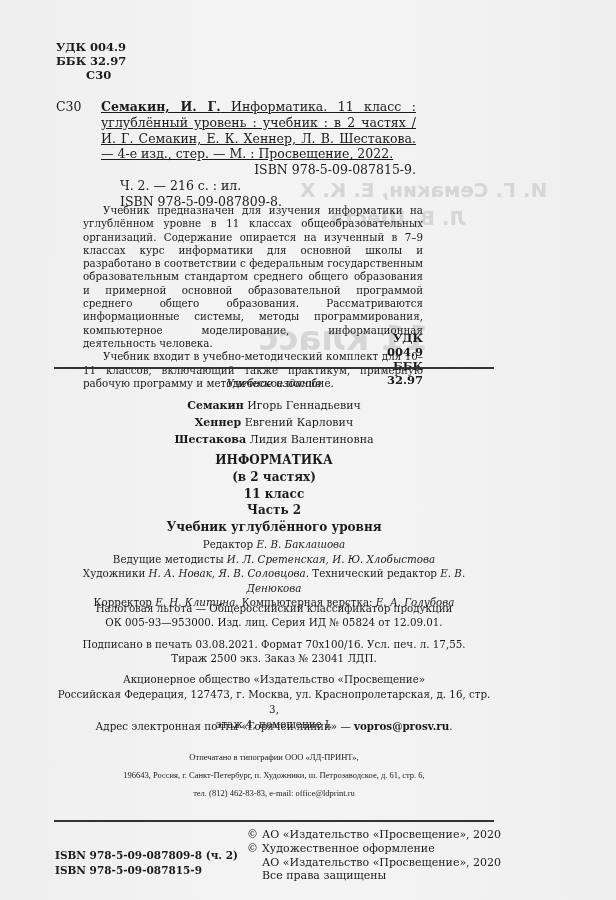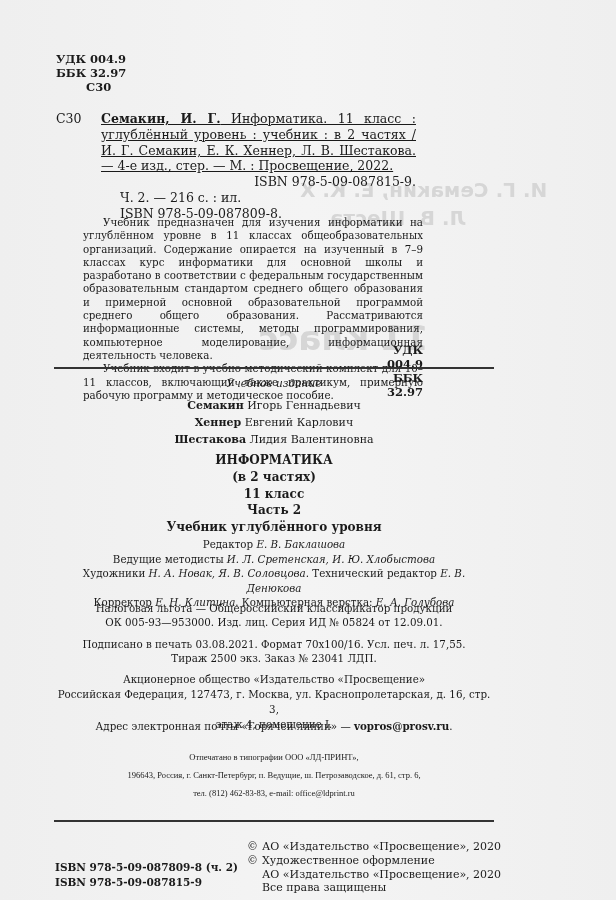--- a/index.html
+++ b/index.html
@@ -6,21 +6,21 @@
   body {
     width: 616px; height: 900px; overflow: hidden;
     background: #f1f1f1;
     font-family: "DejaVu Serif", "Liberation Serif", serif;
     color: #1a1a1a;
     position: relative;
   }
   .page { position: absolute; left: 0; top: 0; width: 616px; height: 900px;
     background: linear-gradient(90deg, #efefef 0%, #f4f4f4 50%, #efefef 100%); }
   .bleed { position: absolute; color: #d6d6d6; font-family: "DejaVu Sans", sans-serif; font-weight: bold; pointer-events:none; }
-  .abs { position: absolute; margin-top: 12px; }
+  .abs { position: absolute; }
   .udk-top { left: 56px; top: 40px; font-size: 11.5px; line-height: 14px; font-weight: bold; }
   .udk-top .c30 { padding-left: 30px; }
   .entry { left: 56px; top: 99px; width: 360px; font-size: 12.5px; line-height: 15.8px; }
   .entry .code { position: absolute; left: 0; top: 0; }
   .entry .txt { margin-left: 45px; text-align: justify; text-decoration: underline; }
   .entry .isbn { margin-left: 45px; padding-left: 0; font-size: 12.5px; }
   .abstract { left: 83px; top: 204px; width: 340px; font-size: 10.3px; line-height: 13.3px; text-align: justify; }
   .abstract p { margin: 0; text-indent: 20px; }
   .udk-right { left: 360px; top: 331px; width: 63px; text-align: right; font-size: 11.5px; line-height: 14px; font-weight: bold; }
   .rule { position: absolute; left: 54px; width: 440px; height: 1.5px; background: #333; }
@@ -115,21 +115,21 @@
     <div>Российская Федерация, 127473, г. Москва, ул. Краснопролетарская, д. 16, стр. 3,</div>
     <div>этаж 4, помещение I.</div>
   </div>
 
   <div class="center email">
     <span>Адрес электронная почты «Горячей линии» — </span><b>vopros@prosv.ru</b><span>.</span>
   </div>
 
   <div class="center printer">
     <div>Отпечатано в типографии ООО «ЛД-ПРИНТ»,</div>
-    <div>196643, Россия, г. Санкт-Петербург, п. Ведущие, ш. Петрозаводское, д. 61, стр. 6,</div>
+    <div>196643, Россия, г. Санкт-Петербург, п. Художники, ш. Петрозаводское, д. 61, стр. 6,</div>
     <div>тел. (812) 462-83-83, e-mail: office@ldprint.ru</div>
   </div>
 
   <div class="rule" style="top:820px;"></div>
 
   <div class="abs isbn-bottom">
     <div>ISBN 978-5-09-087809-8 (ч. 2)</div>
     <div>ISBN 978-5-09-087815-9</div>
   </div>
 

